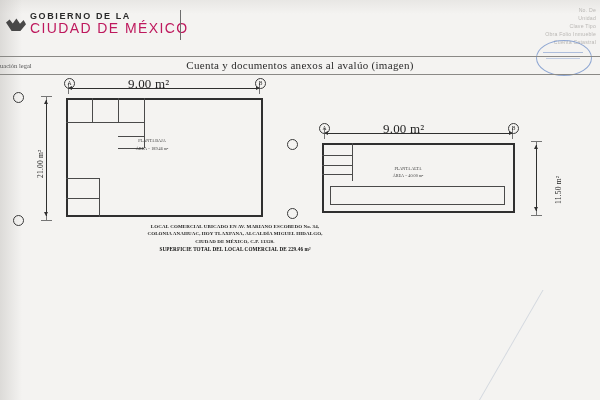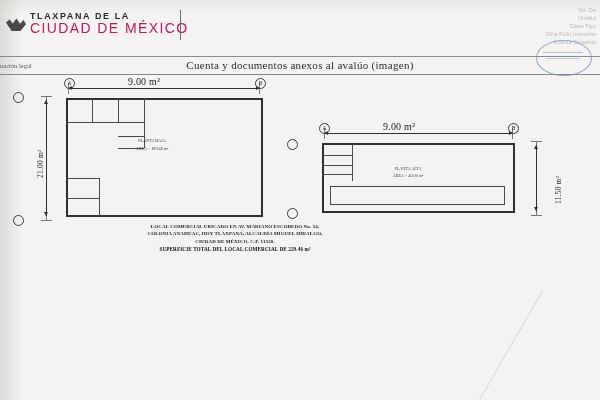--- a/index.html
+++ b/index.html
@@ -183,21 +183,21 @@
   .thin { background: #4a4a4a; }
   .grey { background: #757575; }
 
   .lbl {
     position: absolute;
     font-family: "Liberation Serif", serif;
     color: #1f1f1f;
     white-space: nowrap;
   }
   .dim-h {
-    font-size: 10px;
+    font-size: 13px;
     letter-spacing: .2px;
   }
   .dim-v {
     font-size: 7.5px;
     letter-spacing: .2px;
   }
   .circmark {
     position: absolute;
     width: 9px; height: 9px;
     border: .8px solid #3a3a3a;
@@ -287,21 +287,21 @@
 </head>
 <body>
 
 <div class="page">
 
   <div class="header">
     <div class="gob-logo">
       <div class="eagle"></div>
     </div>
     <div class="gob-text">
-      <div class="l1">TLAXPANA DE LA</div>
+      <div class="l1">GOBIERNO DE LA</div>
       <div class="l2">CIUDAD DE MÉXICO</div>
     </div>
     <div class="hdr-divider"></div>
     <div class="sec-text">
     </div>
 
     <div class="rt-block">
       <div>No. De</div>
       <div>Unidad</div>
       <div>Clave Tipo</div>

